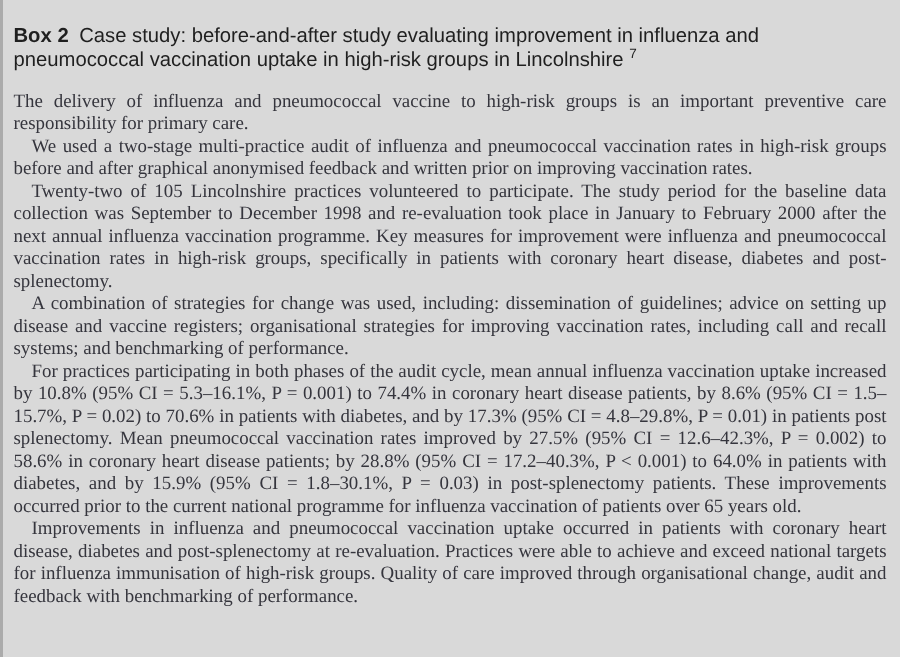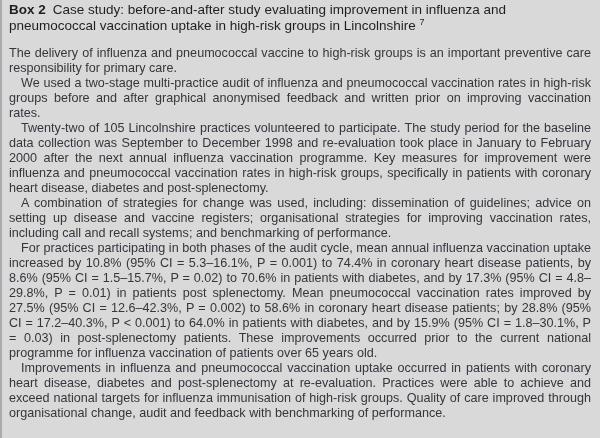--- a/index.html
+++ b/index.html
@@ -8,21 +8,21 @@
   }
   body {
     width: 600px;
     height: 438px;
     overflow: hidden;
     background: var(--box-background, #d9d9d9);
     border-left: 2px solid var(--edge-shadow, #ababab);
     box-sizing: border-box;
   }
   .box {
-    padding: 2px 9px 0 7px;
+    padding: 16px 9px 0 7px;
     box-sizing: border-box;
     width: 100%;
     height: 100%;
   }
   .box-heading {
     font-family: "Liberation Sans", "DejaVu Sans", sans-serif;
     font-size: 13.5px;
     line-height: 16px;
     color: var(--heading-color, #1f1f1f);
     margin: 0 0 12px 0;
@@ -30,21 +30,21 @@
   }
   .box-heading .box-label {
     font-weight: bold;
     margin-right: 7px;
   }
   .box-heading sup {
     font-size: 9px;
     line-height: 0;
   }
   .box-body {
-    font-family: Liberation Sans, sans-serif;
+    font-family: Liberation Serif, serif;
     font-size: 12.6px;
     line-height: 15px;
     color: var(--body-color, #35353d);
     text-align: justify;
   }
   .box-body p {
     margin: 0;
   }
   .box-body p + p {
     text-indent: 12px;

